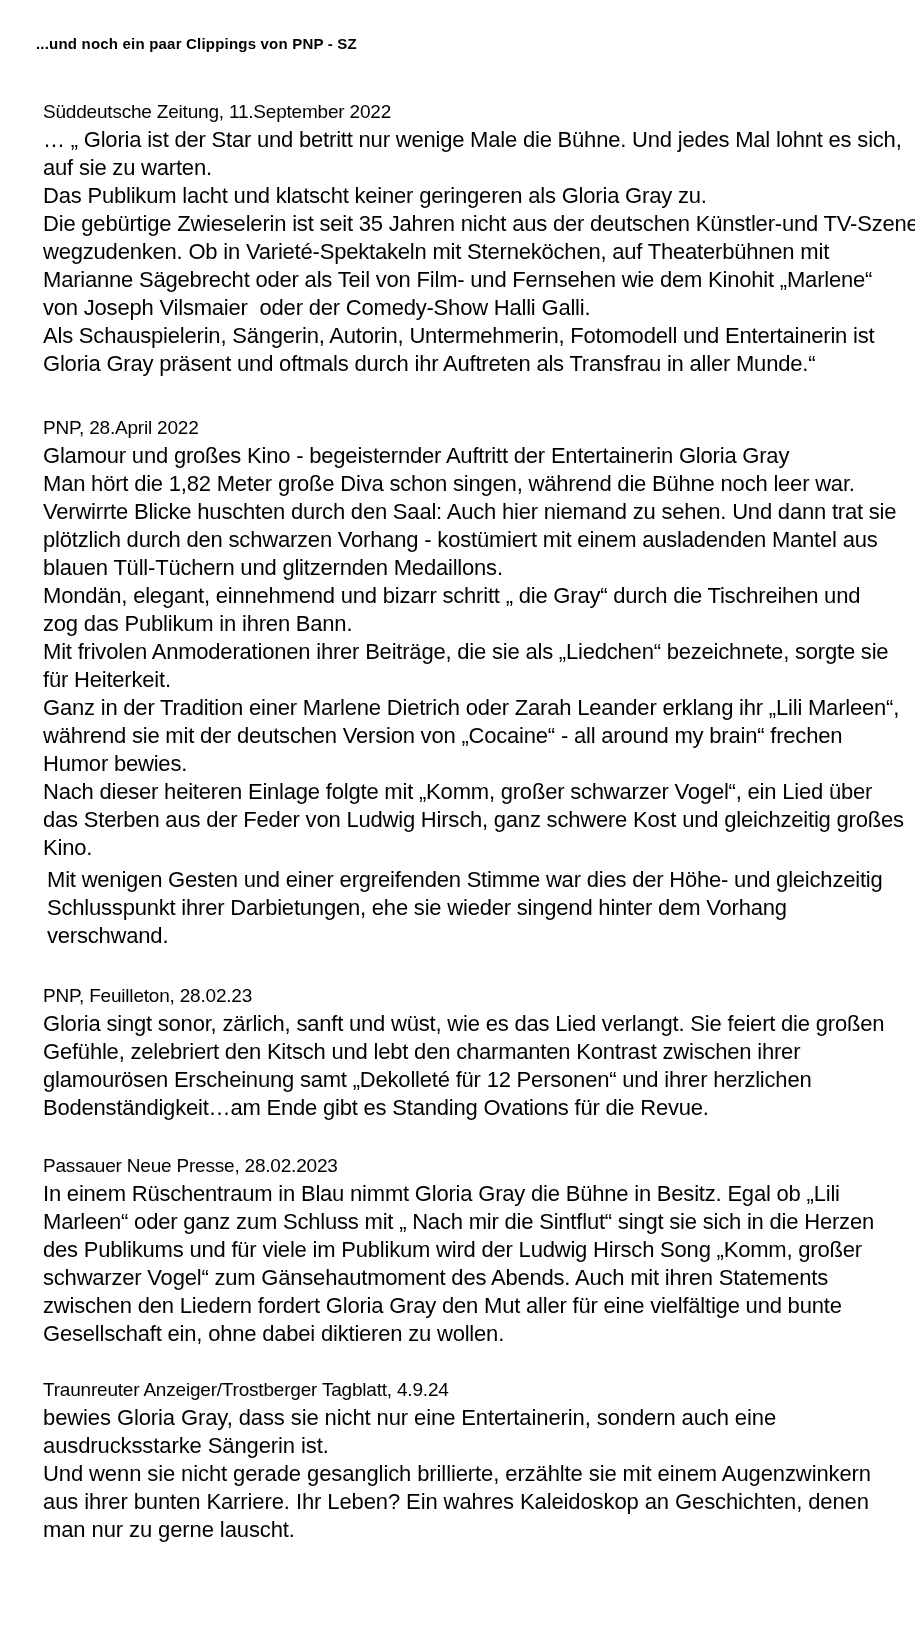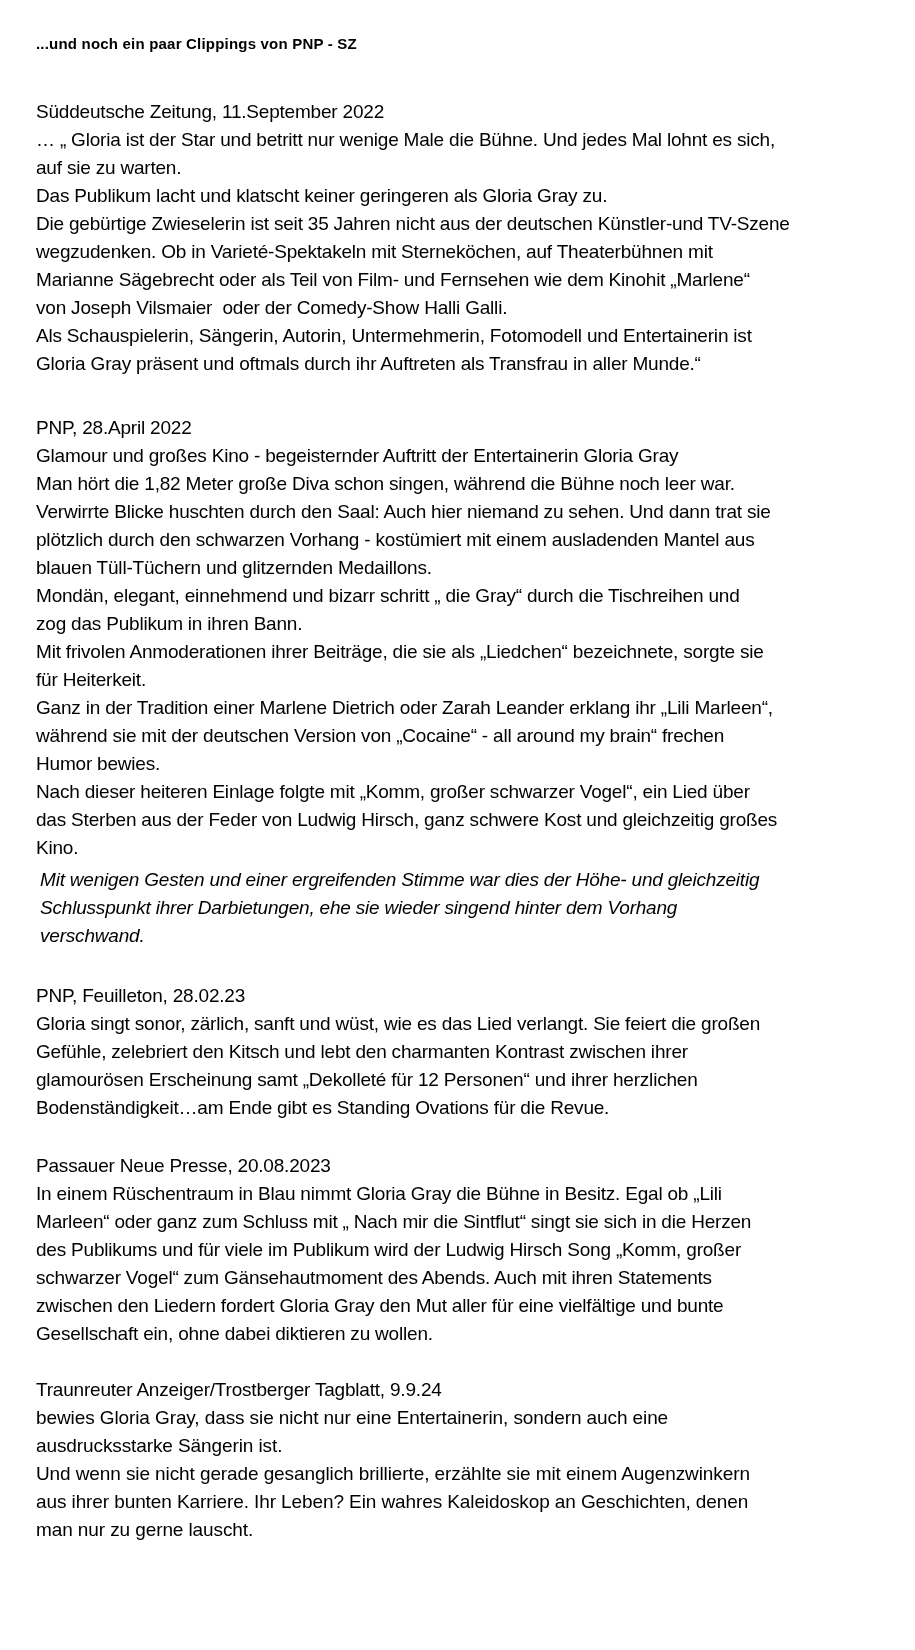--- a/index.html
+++ b/index.html
@@ -22,40 +22,40 @@
   }
   .doc-title {
     margin: 0;
     font-size: 15px;
     font-weight: 700;
     letter-spacing: 0.2px;
     line-height: 28px;
     white-space: pre;
   }
   .clip {
-    margin: 0;
+    margin: 7px;
   }
   .clip .heading {
     font-size: 19px;
     line-height: 28px;
     letter-spacing: -0.2px;
     white-space: pre;
   }
   .clip .para {
-    font-size: 19px;
+    font-size: 22px;
     line-height: 28px;
     letter-spacing: -0.2px;
     white-space: pre;
   }
   .s1 { margin-top: 40px; }
   .s2 { margin-top: 36px; }
   .s3 { margin-top: 32px; }
   .s4 { margin-top: 30px; }
   .s5 { margin-top: 28px; }
-  .para.indented { margin-top: 4px; padding-left: 4px; font-style: italic; }
+  .para.indented { margin-top: 4px; padding-left: 4px; }
   .para.bold { font-weight: 400; letter-spacing: -0.1px; }
 </style>
 </head>
 <body>
 
 <div class="page">
 
   <h1 class="doc-title">...und noch ein paar Clippings von PNP - SZ</h1>
 
   <section class="clip s1">
@@ -95,31 +95,31 @@
 
   <section class="clip s3">
     <div class="heading">PNP, Feuilleton, 28.02.23</div>
     <div class="para">Gloria singt sonor, zärlich, sanft und wüst, wie es das Lied verlangt. Sie feiert die großen
 Gefühle, zelebriert den Kitsch und lebt den charmanten Kontrast zwischen ihrer
 glamourösen Erscheinung samt „Dekolleté für 12 Personen“ und ihrer herzlichen
 Bodenständigkeit…am Ende gibt es Standing Ovations für die Revue.</div>
   </section>
 
   <section class="clip s4">
-    <div class="heading">Passauer Neue Presse, 20.08.2023</div>
+    <div class="heading">Passauer Neue Presse, 28.02.2023</div>
     <div class="para">In einem Rüschentraum in Blau nimmt Gloria Gray die Bühne in Besitz. Egal ob „Lili
 Marleen“ oder ganz zum Schluss mit „ Nach mir die Sintflut“ singt sie sich in die Herzen
 des Publikums und für viele im Publikum wird der Ludwig Hirsch Song „Komm, großer
 schwarzer Vogel“ zum Gänsehautmoment des Abends. Auch mit ihren Statements
 zwischen den Liedern fordert Gloria Gray den Mut aller für eine vielfältige und bunte
 Gesellschaft ein, ohne dabei diktieren zu wollen.</div>
   </section>
 
   <section class="clip s5">
-    <div class="heading">Traunreuter Anzeiger/Trostberger Tagblatt, 9.9.24</div>
+    <div class="heading">Traunreuter Anzeiger/Trostberger Tagblatt, 4.9.24</div>
     <div class="para bold">bewies Gloria Gray, dass sie nicht nur eine Entertainerin, sondern auch eine
 ausdrucksstarke Sängerin ist.
 Und wenn sie nicht gerade gesanglich brillierte, erzählte sie mit einem Augenzwinkern
 aus ihrer bunten Karriere. Ihr Leben? Ein wahres Kaleidoskop an Geschichten, denen
 man nur zu gerne lauscht.</div>
   </section>
 
 </div>
 
 </body></html>

